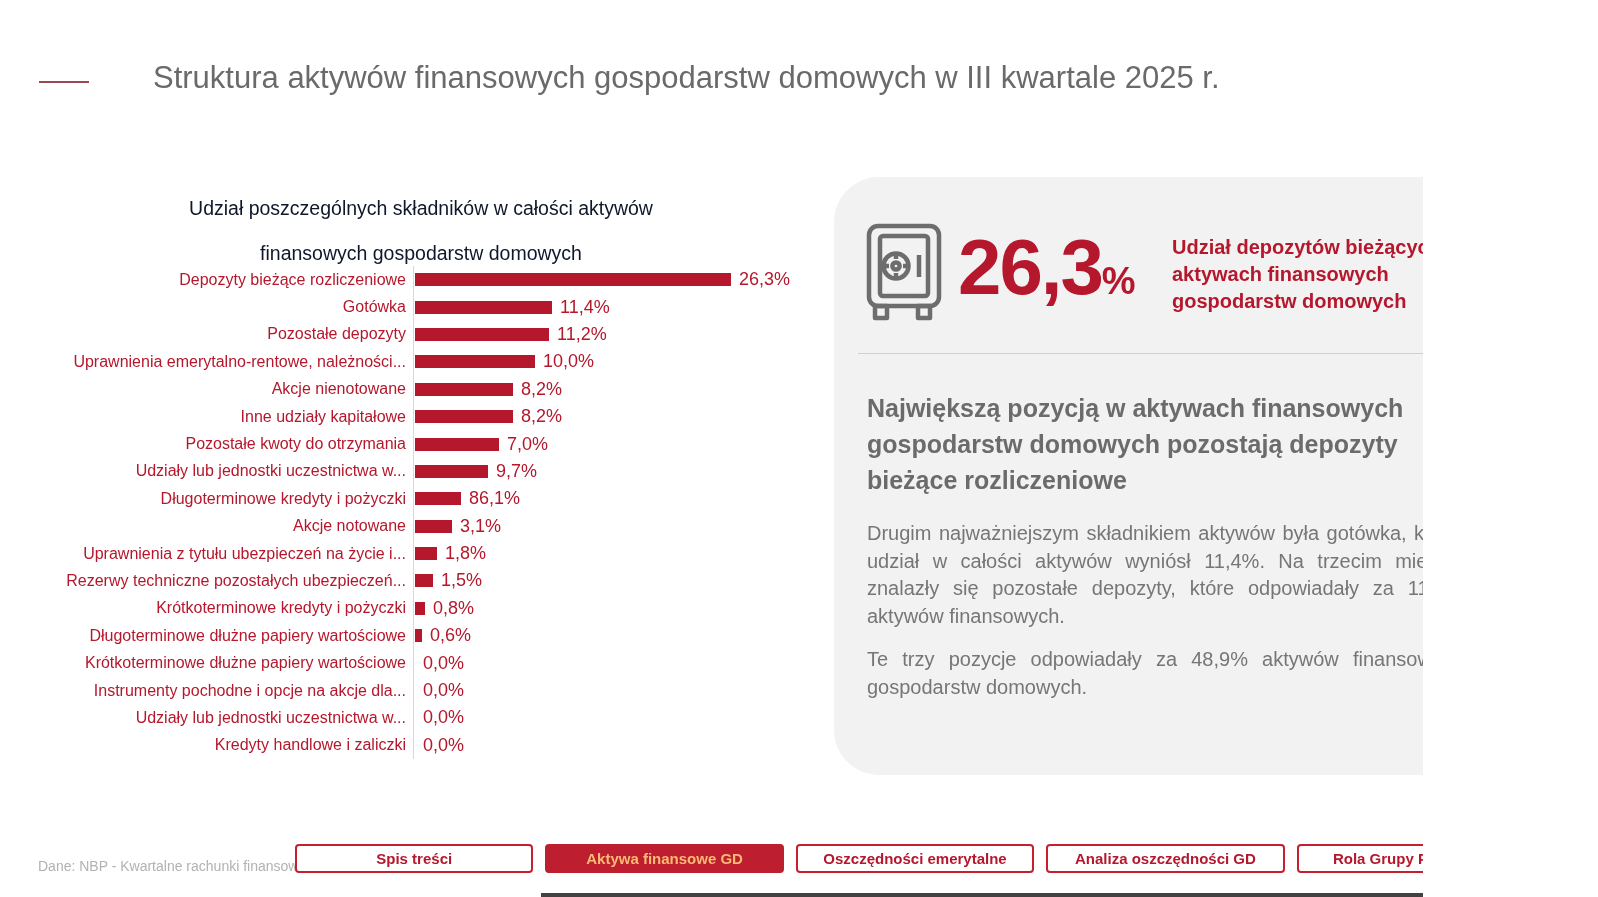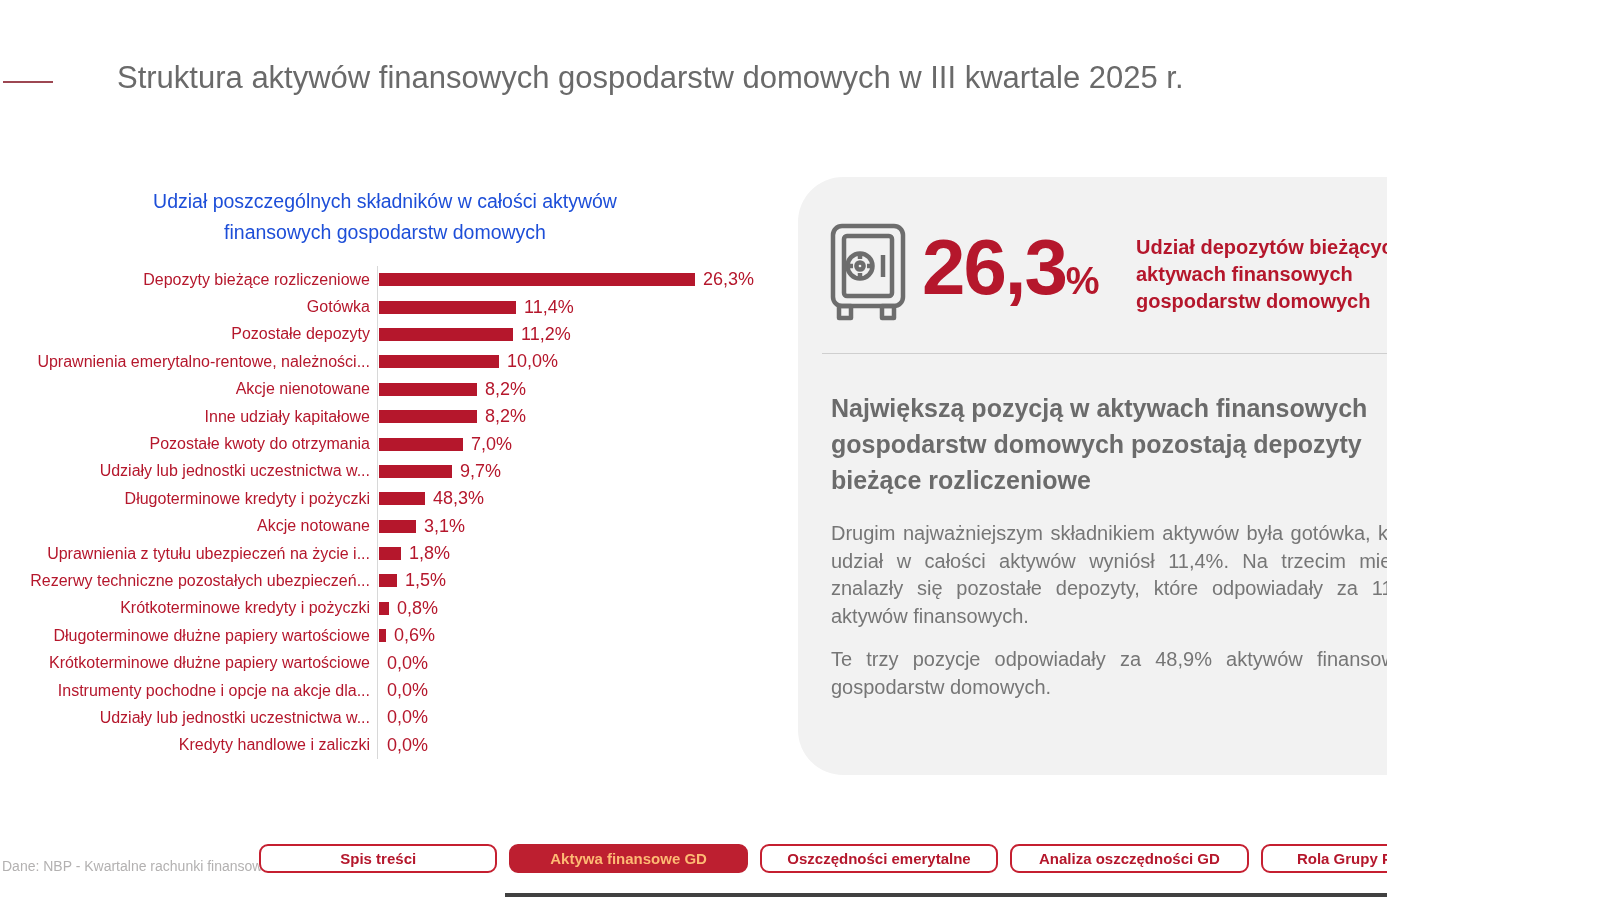--- a/index.html
+++ b/index.html
@@ -1,26 +1,26 @@
 <!DOCTYPE html>
 <html><head>
 <meta charset="utf-8">
 <style>
   html,body{margin:0;padding:0;background:#fff;}
   .slide{position:relative;width:1387px;height:897px;background:#ffffff;
-         font-family:"Liberation Sans",sans-serif;overflow:hidden;}
+         font-family:"Liberation Sans",sans-serif;overflow:hidden;margin-left:36px;}
 
   
   .accent{position:absolute;left:3px;top:81px;width:50px;height:2px;background:#9d4752;}
   .title{position:absolute;left:117px;top:60px;font-size:31px;color:#6a6a6a;white-space:nowrap;}
   .logo{position:absolute;left:1478px;top:42px;width:70px;height:72px;}
 
   
   .chart-title{position:absolute;left:105px;top:186px;width:560px;text-align:center;
-               font-size:19.5px;line-height:31px;color:#1d4ed8;}
+               font-size:19.5px;line-height:45px;color:#0f172a;}
   .chart{position:absolute;left:18px;top:266px;width:775px;}
   .crow{display:flex;align-items:center;height:27.4px;}
   .clabel{width:352px;text-align:right;padding-right:7px;font-size:16px;color:#b5172c;white-space:nowrap;}
   .cbar-area{flex:1;display:flex;align-items:center;border-left:1px solid #d8d8d8;height:100%;padding-left:1px;}
   .cbar{height:13px;background:#b5172c;}
   .cval{margin-left:8px;font-size:18px;color:#b5172c;white-space:nowrap;}
 
   
   .card{position:absolute;left:798px;top:177px;width:660px;height:598px;background:#f2f2f2;border-radius:45px;}
   .safe-icon{position:absolute;left:32px;top:46px;}
@@ -31,21 +31,21 @@
                 font-weight:bold;color:#b5172c;}
   .card-divider{position:absolute;left:24px;top:176px;width:596px;height:1px;background:#cfcfcf;}
   .card-text{position:absolute;left:33px;top:213px;width:596px;}
   .card-heading{font-size:25px;line-height:36px;font-weight:bold;color:#6b6b6b;margin:0 0 22px 0;}
   .card-para{font-size:20px;line-height:27.5px;color:#767676;text-align:justify;margin:0 0 16px 0;}
 
   
   .page-number{position:absolute;left:1513px;top:822px;font-size:16px;color:#595959;}
   .source-note{position:absolute;left:2px;top:858px;font-size:14px;color:#b3b1b1;}
   .nav{position:absolute;left:259px;top:844px;width:1240px;display:flex;gap:12px;}
-  .nav-btn{flex:1;height:29px;box-sizing:border-box;border:2px solid #c51f30;border-radius:9px;
+  .nav-btn{flex:1;height:29px;box-sizing:border-box;border:2px solid #c51f30;border-radius:4px;
            background:#ffffff;color:#b5172c;font-weight:bold;font-size:15px;
            font-family:"Liberation Sans",sans-serif;display:flex;align-items:center;justify-content:center;
            cursor:pointer;white-space:nowrap;padding:0 6px;}
   .nav-btn.active{background:#bd1f30;border-color:#bd1f30;color:#fdba74;}
   .bottom-strip{position:absolute;left:505px;top:893px;width:1093px;height:4px;background:#414141;}
 </style>
 </head>
 <body>
 
 <div class="slide">
@@ -115,21 +115,21 @@
         <div class="clabel">Udziały lub jednostki uczestnictwa w...</div>
         <div class="cbar-area">
           <div class="cbar" style="width: 73px; background: rgb(181, 23, 44);"></div>
           <span class="cval">9,7%</span>
         </div>
       </div>
       <div class="crow">
         <div class="clabel">Długoterminowe kredyty i pożyczki</div>
         <div class="cbar-area">
           <div class="cbar" style="width: 46px; background: rgb(181, 23, 44);"></div>
-          <span class="cval">48,3%</span>
+          <span class="cval">86,1%</span>
         </div>
       </div>
       <div class="crow">
         <div class="clabel">Akcje notowane</div>
         <div class="cbar-area">
           <div class="cbar" style="width: 37px; background: rgb(181, 23, 44);"></div>
           <span class="cval">3,1%</span>
         </div>
       </div>
       <div class="crow">

